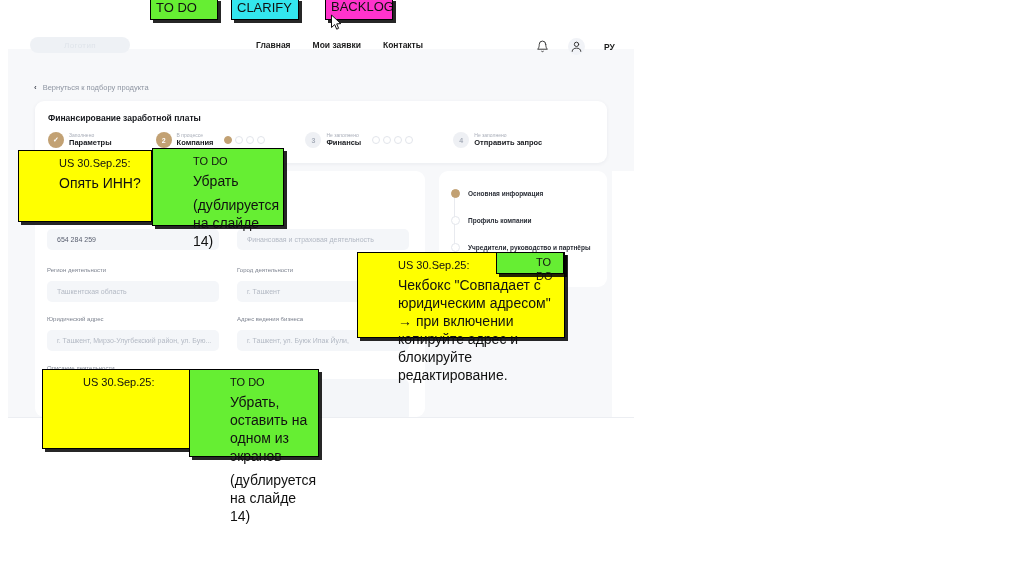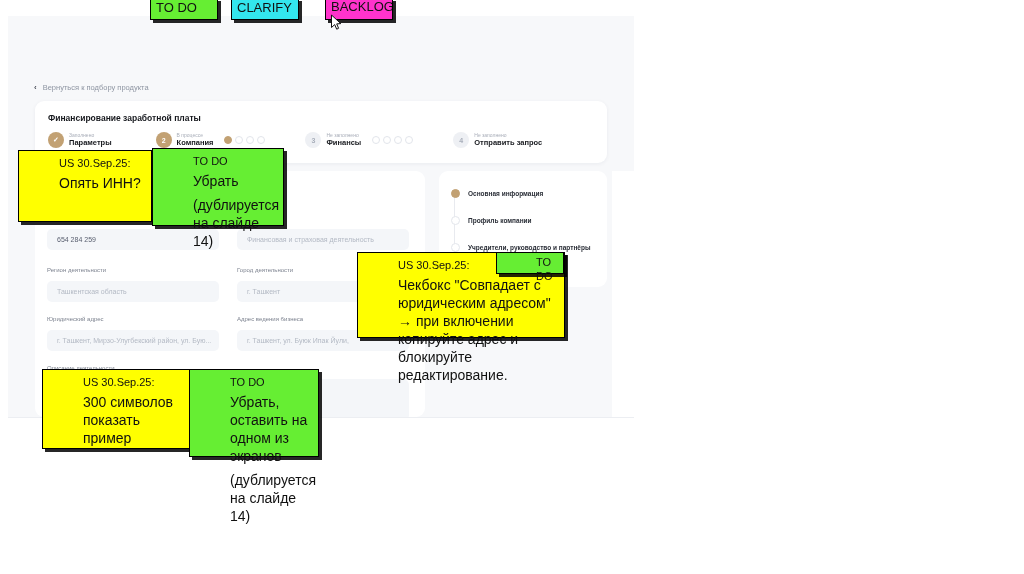--- a/index.html
+++ b/index.html
@@ -173,20 +173,45 @@
 </style>
 </head>
 <body>
 
 <div id="root">
 
   <div class="app-leftedge"></div>
   <div class="app">
     <div class="page-bg"></div>
 
+    <div class="topbar">
+      <div class="logo-pill">Логотип</div>
+
+      <div class="nav">
+        <span>Главная</span>
+        <span>Мои заявки</span>
+        <span>Контакты</span>
+      </div>
+
+      <div class="hdr-icons">
+        <span>
+          <svg class="ic" viewBox="0 0 24 24" fill="none" stroke="#2a2a2a" stroke-width="1.7" stroke-linecap="round" stroke-linejoin="round">
+            <path d="M18 8a6 6 0 1 0-12 0c0 7-3 9-3 9h18s-3-2-3-9"></path>
+            <path d="M13.7 21a2 2 0 0 1-3.4 0"></path>
+          </svg>
+        </span>
+        <span class="avatar-ring">
+          <svg class="ic" viewBox="0 0 24 24" fill="none" stroke="#2a2a2a" stroke-width="1.7" stroke-linecap="round" stroke-linejoin="round">
+            <circle cx="12" cy="8" r="4"></circle>
+            <path d="M4 21c0-4 3.6-6 8-6s8 2 8 6"></path>
+          </svg>
+        </span>
+        <span class="lang">РУ</span>
+      </div>
+    </div>
 
     <div class="crumb">
       <span class="chev">‹</span>
       <span>Вернуться к подбору продукта</span>
     </div>
 
     <div class="card">
       <div class="card-title">Финансирование заработной платы</div>
 
       <div class="stepper">
@@ -345,23 +370,20 @@
 
   <div class="note note-green" style="left:496px; top:252px; width:68px; height:22px;">
     <div class="note-inner" style="padding:2px 5px;">
       <div class="note-title" style="margin:0;">TO DO</div>
     </div>
   </div>
 
   <div class="note note-yellow" style="left:42px; top:369px; width:148px; height:80px;">
     <div class="note-inner">
       <div class="note-title">US 30.Sep.25:</div>
-      <div class="note-body">
-        <p>300 символов показать пример</p>
-      </div>
     </div>
   </div>
 
   <div class="note note-green" style="left:189px; top:369px; width:130px; height:88px;">
     <div class="note-inner">
       <div class="note-title">TO DO</div>
       <div class="note-body">
         <p>Убрать, оставить на одном из экранов</p>
         <p>(дублируется на слайде 14)</p>
       </div>

